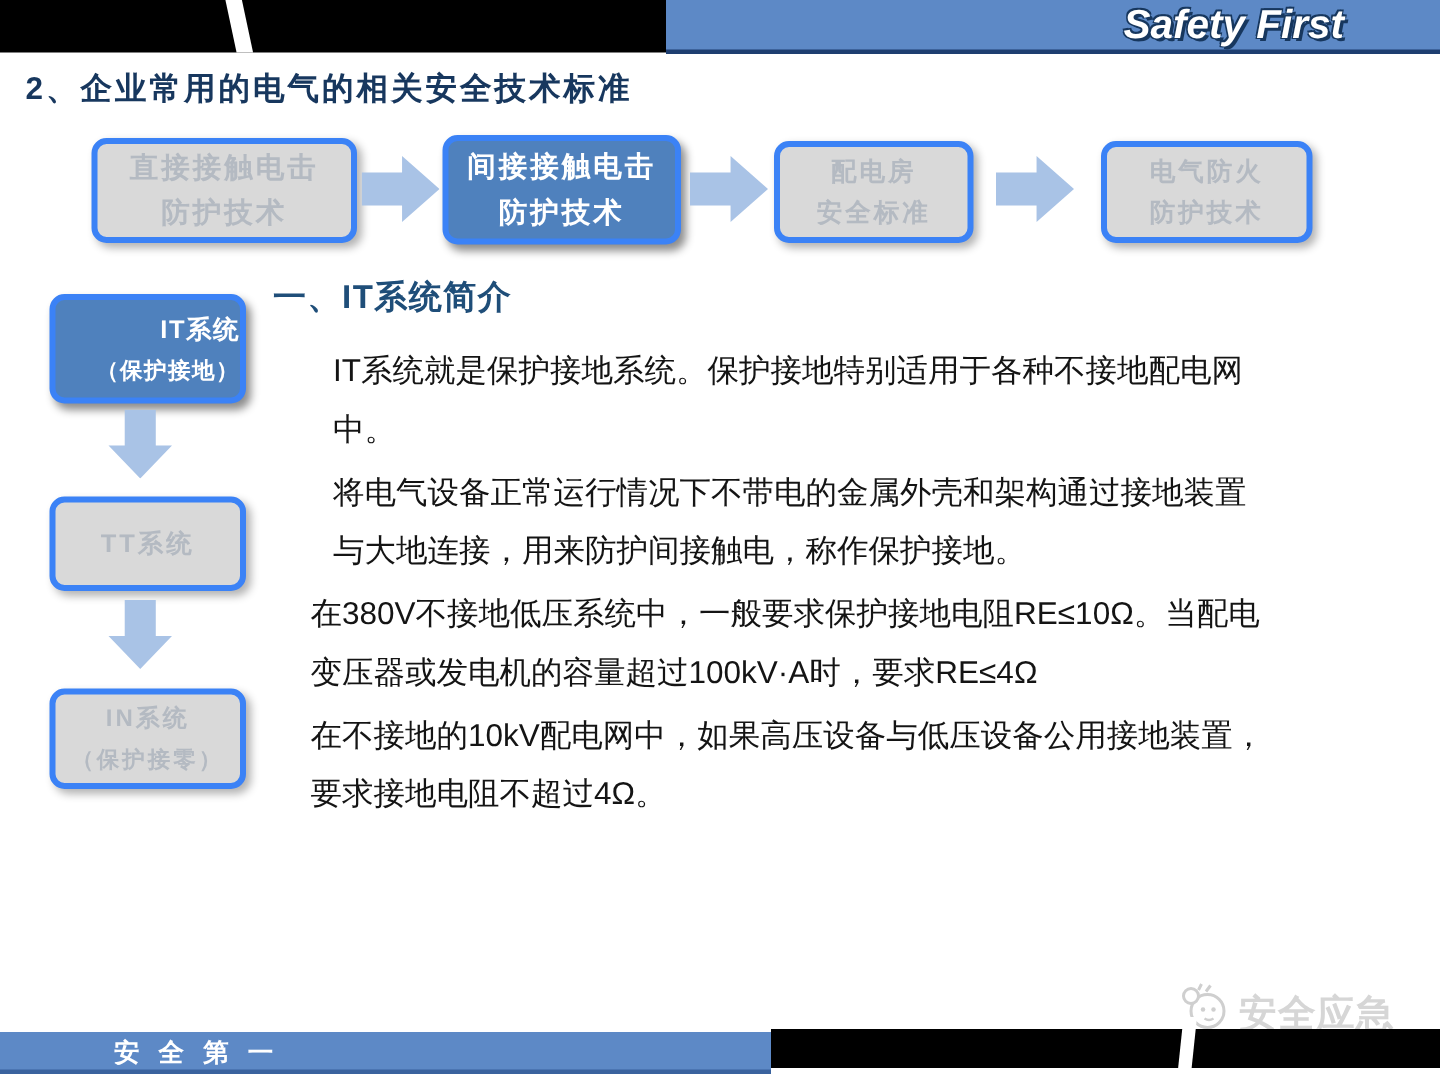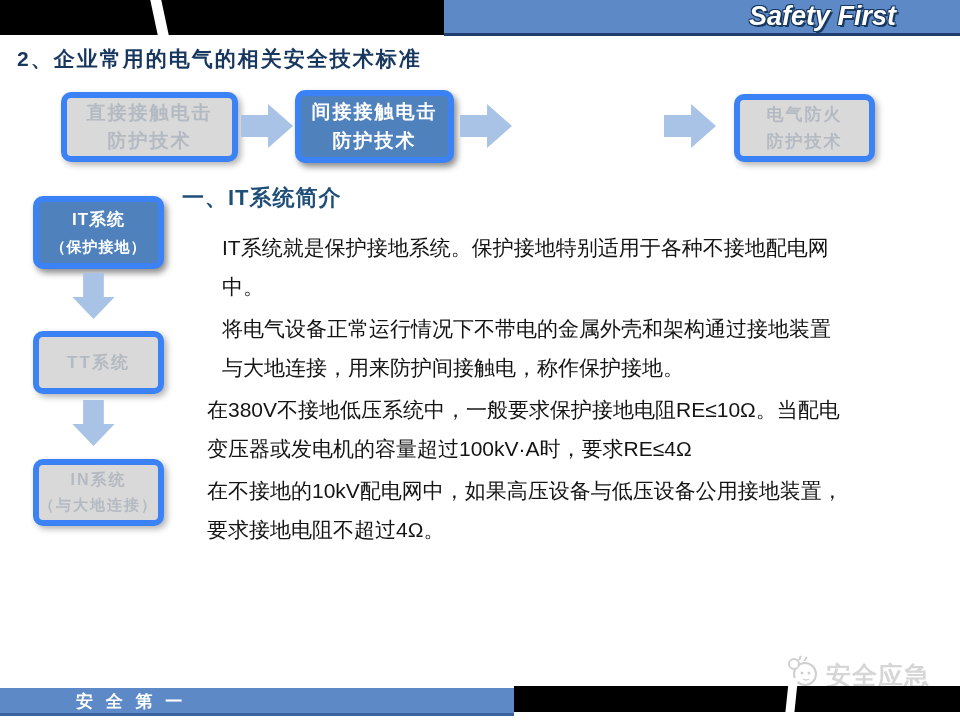--- a/index.html
+++ b/index.html
@@ -19,36 +19,36 @@
   .brand{position:absolute;right:64px;top:0;font-size:27px;line-height:33px;
          font-style:italic;font-weight:bold;color:#fff;
          text-shadow:-1px -1px 0 var(--title-navy),1px -1px 0 var(--title-navy),
                      -1px 1px 0 var(--title-navy),2px 2px 0 var(--title-navy);}
 
   
   .page-title{position:absolute;left:17px;top:45px;font-size:21px;font-weight:bold;
               color:var(--title-navy);letter-spacing:2px;}
 
   
-  .fbox{position:absolute;border:6px solid #3b82f6;border-radius:10px;
+  .fbox{position:absolute;border:4px solid #3b82f6;border-radius:10px;
         display:flex;flex-direction:column;justify-content:space-evenly;align-items:center;
         text-align:center;font-weight:bold;letter-spacing:2px;}
   .fbox.gray{background:var(--box-gray);color:#b4bac2;box-shadow:3px 3px 6px rgba(0,0,0,.3);}
   .fbox.blue{background:var(--accent-blue);color:#fff;box-shadow:3px 4px 6px rgba(0,0,0,.45);}
   .fb1{left:61px;top:92px;width:177px;height:70px;font-size:19px;}
   .fb2{left:295px;top:90px;width:159px;height:73px;font-size:19px;font-family:Liberation Serif, serif;}
   .fb3{left:516px;top:94px;width:133px;height:68px;font-size:17px;}
   .fb4{left:734px;top:94px;width:141px;height:68px;font-size:17px;}
   .arrow-r{position:absolute;width:52px;height:48px;background:var(--arrow-blue);
            clip-path:polygon(0 27%,52% 27%,52% 4%,100% 50%,52% 96%,52% 73%,0 73%);
            filter:drop-shadow(2px 3px 2px rgba(0,0,0,.25));}
   .ar1{left:241px;top:102px;} .ar2{left:460px;top:102px;} .ar3{left:664px;top:102px;}
 
   
-  .sb1{left:33px;top:196px;width:131px;height:73px;font-size:17px;letter-spacing:1px;}
+  .sb1{left:33px;top:196px;width:131px;height:73px;font-size:17px;letter-spacing:1px;align-items:flex-end;}
   .sb1 .sub{font-size:15px;}
   .sb2{left:33px;top:331px;width:131px;height:63px;font-size:17px;color:#f0f0f0;}
   .sb3{left:33px;top:459px;width:131px;height:67px;font-size:16px;color:#dcdcdc;}
   .sb3 .sub{font-size:15px;}
   .arrow-d{position:absolute;width:45px;height:46px;background:var(--arrow-blue);
            clip-path:polygon(27% 0,73% 0,73% 52%,97% 52%,50% 100%,3% 52%,27% 52%);
            filter:drop-shadow(2px 3px 2px rgba(0,0,0,.25));}
   .ad1{left:71px;top:273px;} .ad2{left:71px;top:400px;}
 
   
@@ -83,38 +83,42 @@
   <div class="fbox gray fb1">
     <div>直接接触电击</div>
     <div>防护技术</div>
   </div>
   <div class="arrow-r ar1"></div>
   <div class="fbox blue fb2">
     <div>间接接触电击</div>
     <div>防护技术</div>
   </div>
   <div class="arrow-r ar2"></div>
+  <div class="fbox gray fb3">
+    <div>配电房</div>
+    <div>安全标准</div>
+  </div>
   <div class="arrow-r ar3"></div>
   <div class="fbox gray fb4">
     <div>电气防火</div>
     <div>防护技术</div>
   </div>
 
   <div class="fbox blue sb1">
     <div>IT系统</div>
     <div class="sub">（保护接地）</div>
   </div>
   <div class="arrow-d ad1"></div>
   <div class="fbox gray sb2">
     <div>TT系统</div>
   </div>
   <div class="arrow-d ad2"></div>
   <div class="fbox gray sb3">
     <div>IN系统</div>
-    <div class="sub">（与大地连接）</div>
+    <div class="sub">（保护接零）</div>
   </div>
 
   <div class="content-heading">一、IT系统简介</div>
   <div class="paragraphs">
     <p class="indent">
       <span>IT系统就是保护接地系统。保护接地特别适用于各种不接地配电网</span><br>
       <span>中。</span>
     </p>
     <p class="indent">
       <span>将电气设备正常运行情况下不带电的金属外壳和架构通过接地装置</span><br>

